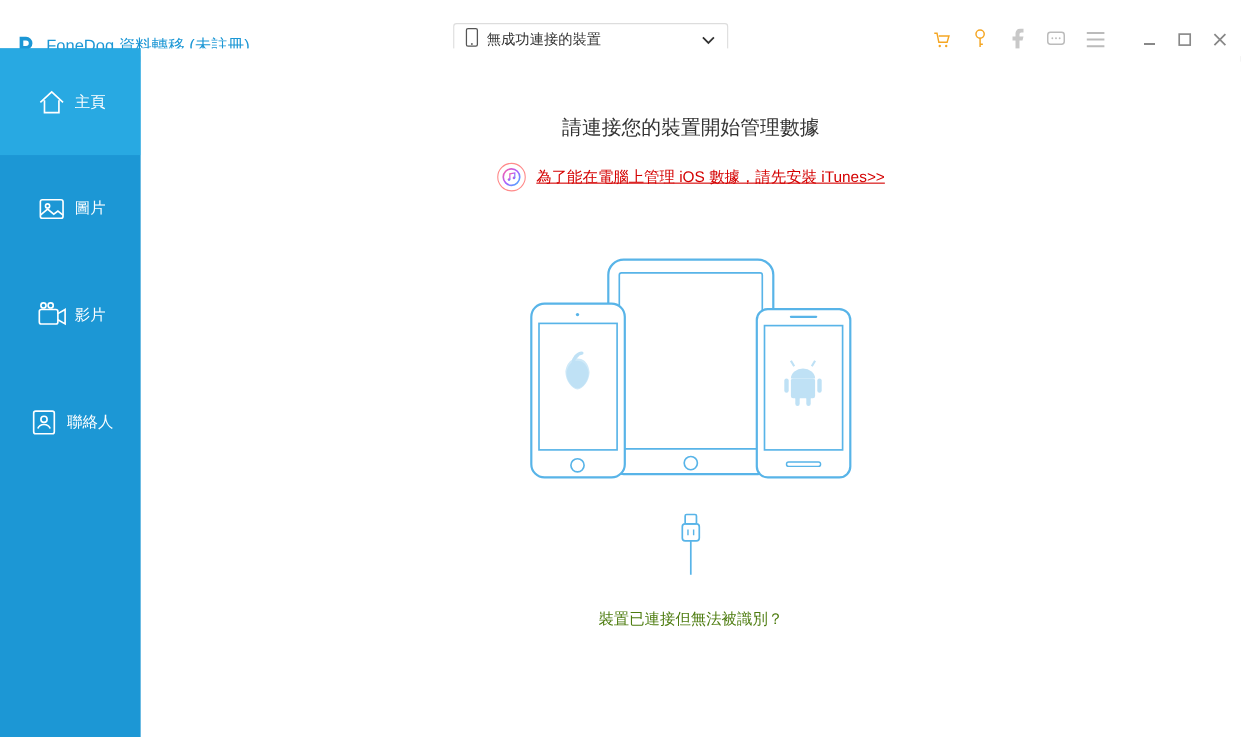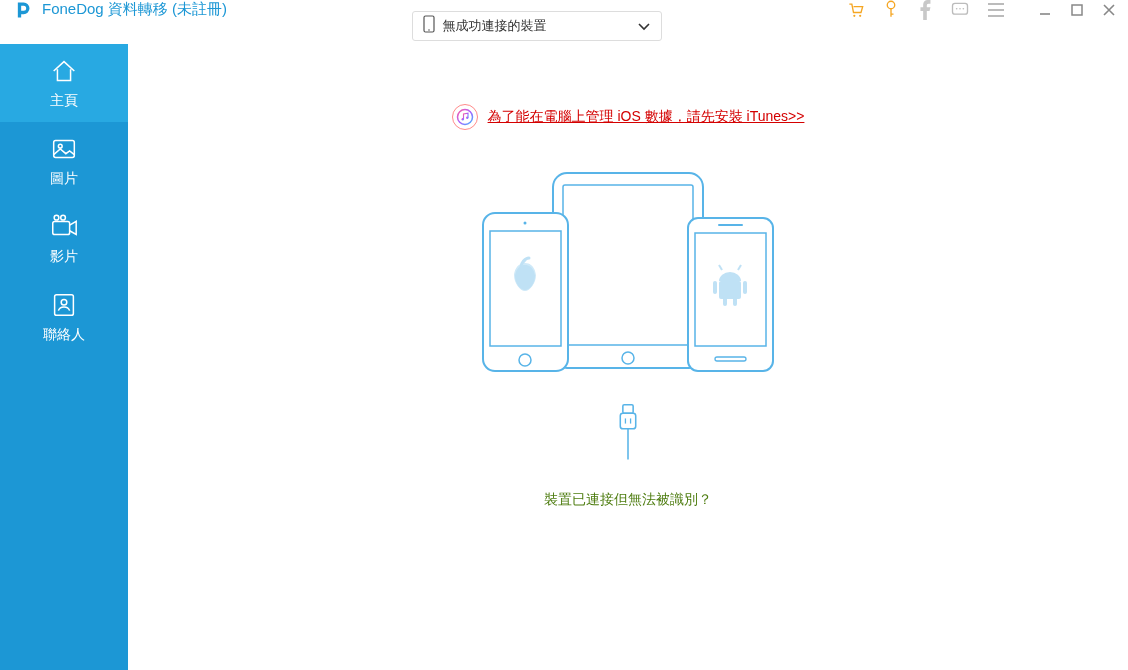--- a/index.html
+++ b/index.html
@@ -1,41 +1,41 @@
 <!DOCTYPE html>
 <html><head>
 <meta charset="utf-8">
 <style>
 *{margin:0;padding:0;box-sizing:border-box;font-family:"Segoe UI","Microsoft YaHei",Arial,sans-serif}
 body{width:1128px;height:670px;overflow:hidden;background:#fff}
 
 
-.titlebar{height:56px;display:flex;align-items:flex-start;padding:0 12px;border-bottom:5px solid #a3a3a3}
+.titlebar{height:56px;display:flex;align-items:flex-end;padding:0 12px;border-bottom:5px solid #a3a3a3}
 .logo{width:20px;height:20px;margin-right:10px;display:flex;align-items:center;justify-content:center}
 .app-title{font-size:15px;color:#1C97D5;font-weight:400}
-.device-select{margin:11px auto;display:flex;align-items:center;height:30px;border:1px solid #ddd;border-radius:3px;padding:0 10px;min-width:250px;justify-content:space-between;cursor:pointer}
+.device-select{margin:0 auto;display:flex;align-items:center;height:30px;border:1px solid #ddd;border-radius:3px;padding:0 10px;min-width:250px;justify-content:space-between;cursor:pointer}
 .device-select .phone-ico{margin-right:8px;color:#555}
 .device-select .txt{color:#333;font-size:13px;flex:1}
 .device-select .chev{color:#333;font-size:14px}
 .title-actions{display:flex;align-items:center;gap:16px}
 .title-actions span, .title-actions svg{color:#bbb;cursor:pointer}
 .winctl{display:flex;align-items:center;gap:18px;margin-left:16px}
 .winctl span{color:#888;font-size:16px;cursor:pointer}
 
 
 .sidebar{position:absolute;top:44px;left:0;bottom:0;width:128px;background:#1C97D5;display:flex;flex-direction:column}
-.sb-item{height:78px;display:flex;flex-direction:column;align-items:center;justify-content:center;color:#fff;cursor:pointer;gap:6px}
+.sb-item{height:97px;display:flex;flex-direction:row;align-items:center;justify-content:center;color:#fff;cursor:pointer;gap:6px}
 .sb-item.active{background:#28A9E2}
 .sb-item .lbl{font-size:14px}
 .sb-item svg{width:30px;height:30px;stroke:#fff;fill:none;stroke-width:1.6}
 
 
 .main{position:absolute;left:128px;top:44px;right:0;bottom:0;background:#fff;padding-top:60px;display:flex;flex-direction:column;align-items:center}
 .msg-title{font-size:18px;color:#333;margin-bottom:20px}
-.itunes-row{display:flex;align-items:center;gap:10px;margin-bottom:33px}
+.itunes-row{display:flex;align-items:center;gap:10px;margin-bottom:52px}
 .itunes-ico{width:26px;height:26px;border-radius:50%;border:1px solid #ff8a8a;display:flex;align-items:center;justify-content:center}
 .itunes-link{color:#d40000;font-size:14px;text-decoration:underline;cursor:pointer}
 .devices-illus{width:350px;height:220px;position:relative;margin-bottom:20px}
 .devices-illus svg{width:100%;height:100%}
 .cable-illus{width:40px;height:60px;margin-bottom:28px}
 .cable-illus svg{width:100%;height:100%}
 .trouble-link{color:#4d7c0f;font-size:14px;cursor:pointer}
 </style>
 </head>
 <body>
@@ -137,20 +137,21 @@
     <svg viewBox="0 0 32 32">
         <rect x="6" y="5" width="20" height="22" rx="2"></rect>
         <circle cx="16" cy="13" r="3"></circle>
         <path d="M10 22c1-3 4-4 6-4s5 1 6 4"></path>
       </svg>
     <span class="lbl">聯絡人</span>
   </div>
 </div>
 
 <div class="main">
+  <div class="msg-title">請連接您的裝置開始管理數據</div>
 
   <div class="itunes-row">
     <div class="itunes-ico">
       <svg width="18" height="18" viewBox="0 0 24 24">
         <defs>
             <linearGradient id="g1" x1="0" y1="0" x2="1" y2="1">
               <stop offset="0" stop-color="#ff5fa2"></stop>
               <stop offset=".5" stop-color="#a85eff"></stop>
               <stop offset="1" stop-color="#3fb6ff"></stop>
             </linearGradient>

